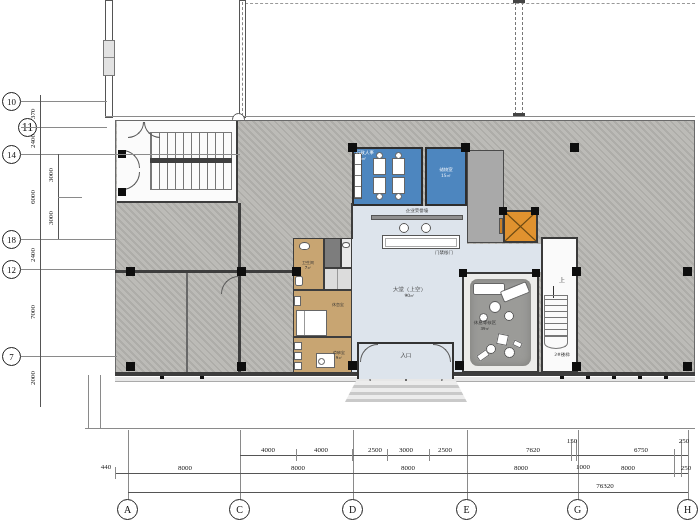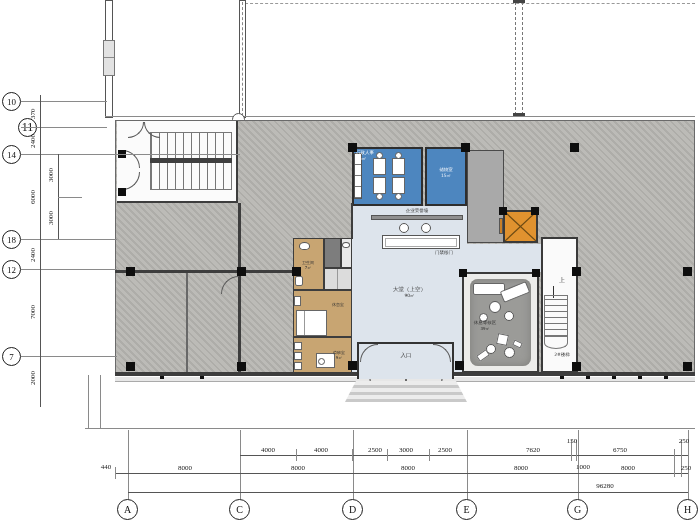--- a/index.html
+++ b/index.html
@@ -253,31 +253,31 @@
   <div class="a ln" style="left:674px;top:449px;width:1px;height:28px;"></div>
   <div class="a ln" style="left:681px;top:440px;width:1px;height:37px;"></div>
   <div class="a ln" style="left:115px;top:467px;width:1px;height:12px;"></div>
   <div class="a dim" style="left:250px;top:447px;width:36px;">4000</div>
   <div class="a dim" style="left:303px;top:447px;width:36px;">4000</div>
   <div class="a dim" style="left:357px;top:447px;width:36px;">2500</div>
   <div class="a dim" style="left:390px;top:447px;width:32px;">3000</div>
   <div class="a dim" style="left:429px;top:447px;width:32px;">2500</div>
   <div class="a dim" style="left:515px;top:447px;width:36px;">7620</div>
   <div class="a dim" style="left:560px;top:438px;width:24px;">150</div>
-  <div class="a dim" style="left:602px;top:447px;width:36px;">6750</div>
+  <div class="a dim" style="left:623px;top:447px;width:36px;">6750</div>
   <div class="a dim" style="left:672px;top:438px;width:24px;">250</div>
   <div class="a dim" style="left:97px;top:464px;width:18px;">440</div>
   <div class="a dim" style="left:167px;top:465px;width:36px;">8000</div>
   <div class="a dim" style="left:280px;top:465px;width:36px;">8000</div>
   <div class="a dim" style="left:390px;top:465px;width:36px;">8000</div>
   <div class="a dim" style="left:503px;top:465px;width:36px;">8000</div>
   <div class="a dim" style="left:567px;top:464px;width:32px;">1000</div>
   <div class="a dim" style="left:610px;top:465px;width:36px;">8000</div>
   <div class="a dim" style="left:674px;top:465px;width:24px;">250</div>
-  <div class="a dim" style="left:583px;top:483px;width:44px;">96280</div>
+  <div class="a dim" style="left:583px;top:483px;width:44px;">76320</div>
 
   <div class="a bubble" style="left:117px;top:499px;width:21px;height:21px;font-size:10px;">
       <span>A</span>
     </div>
   <div class="a bubble" style="left:229px;top:499px;width:21px;height:21px;font-size:10px;">
       <span>C</span>
     </div>
   <div class="a bubble" style="left:342px;top:499px;width:21px;height:21px;font-size:10px;">
       <span>D</span>
     </div>

